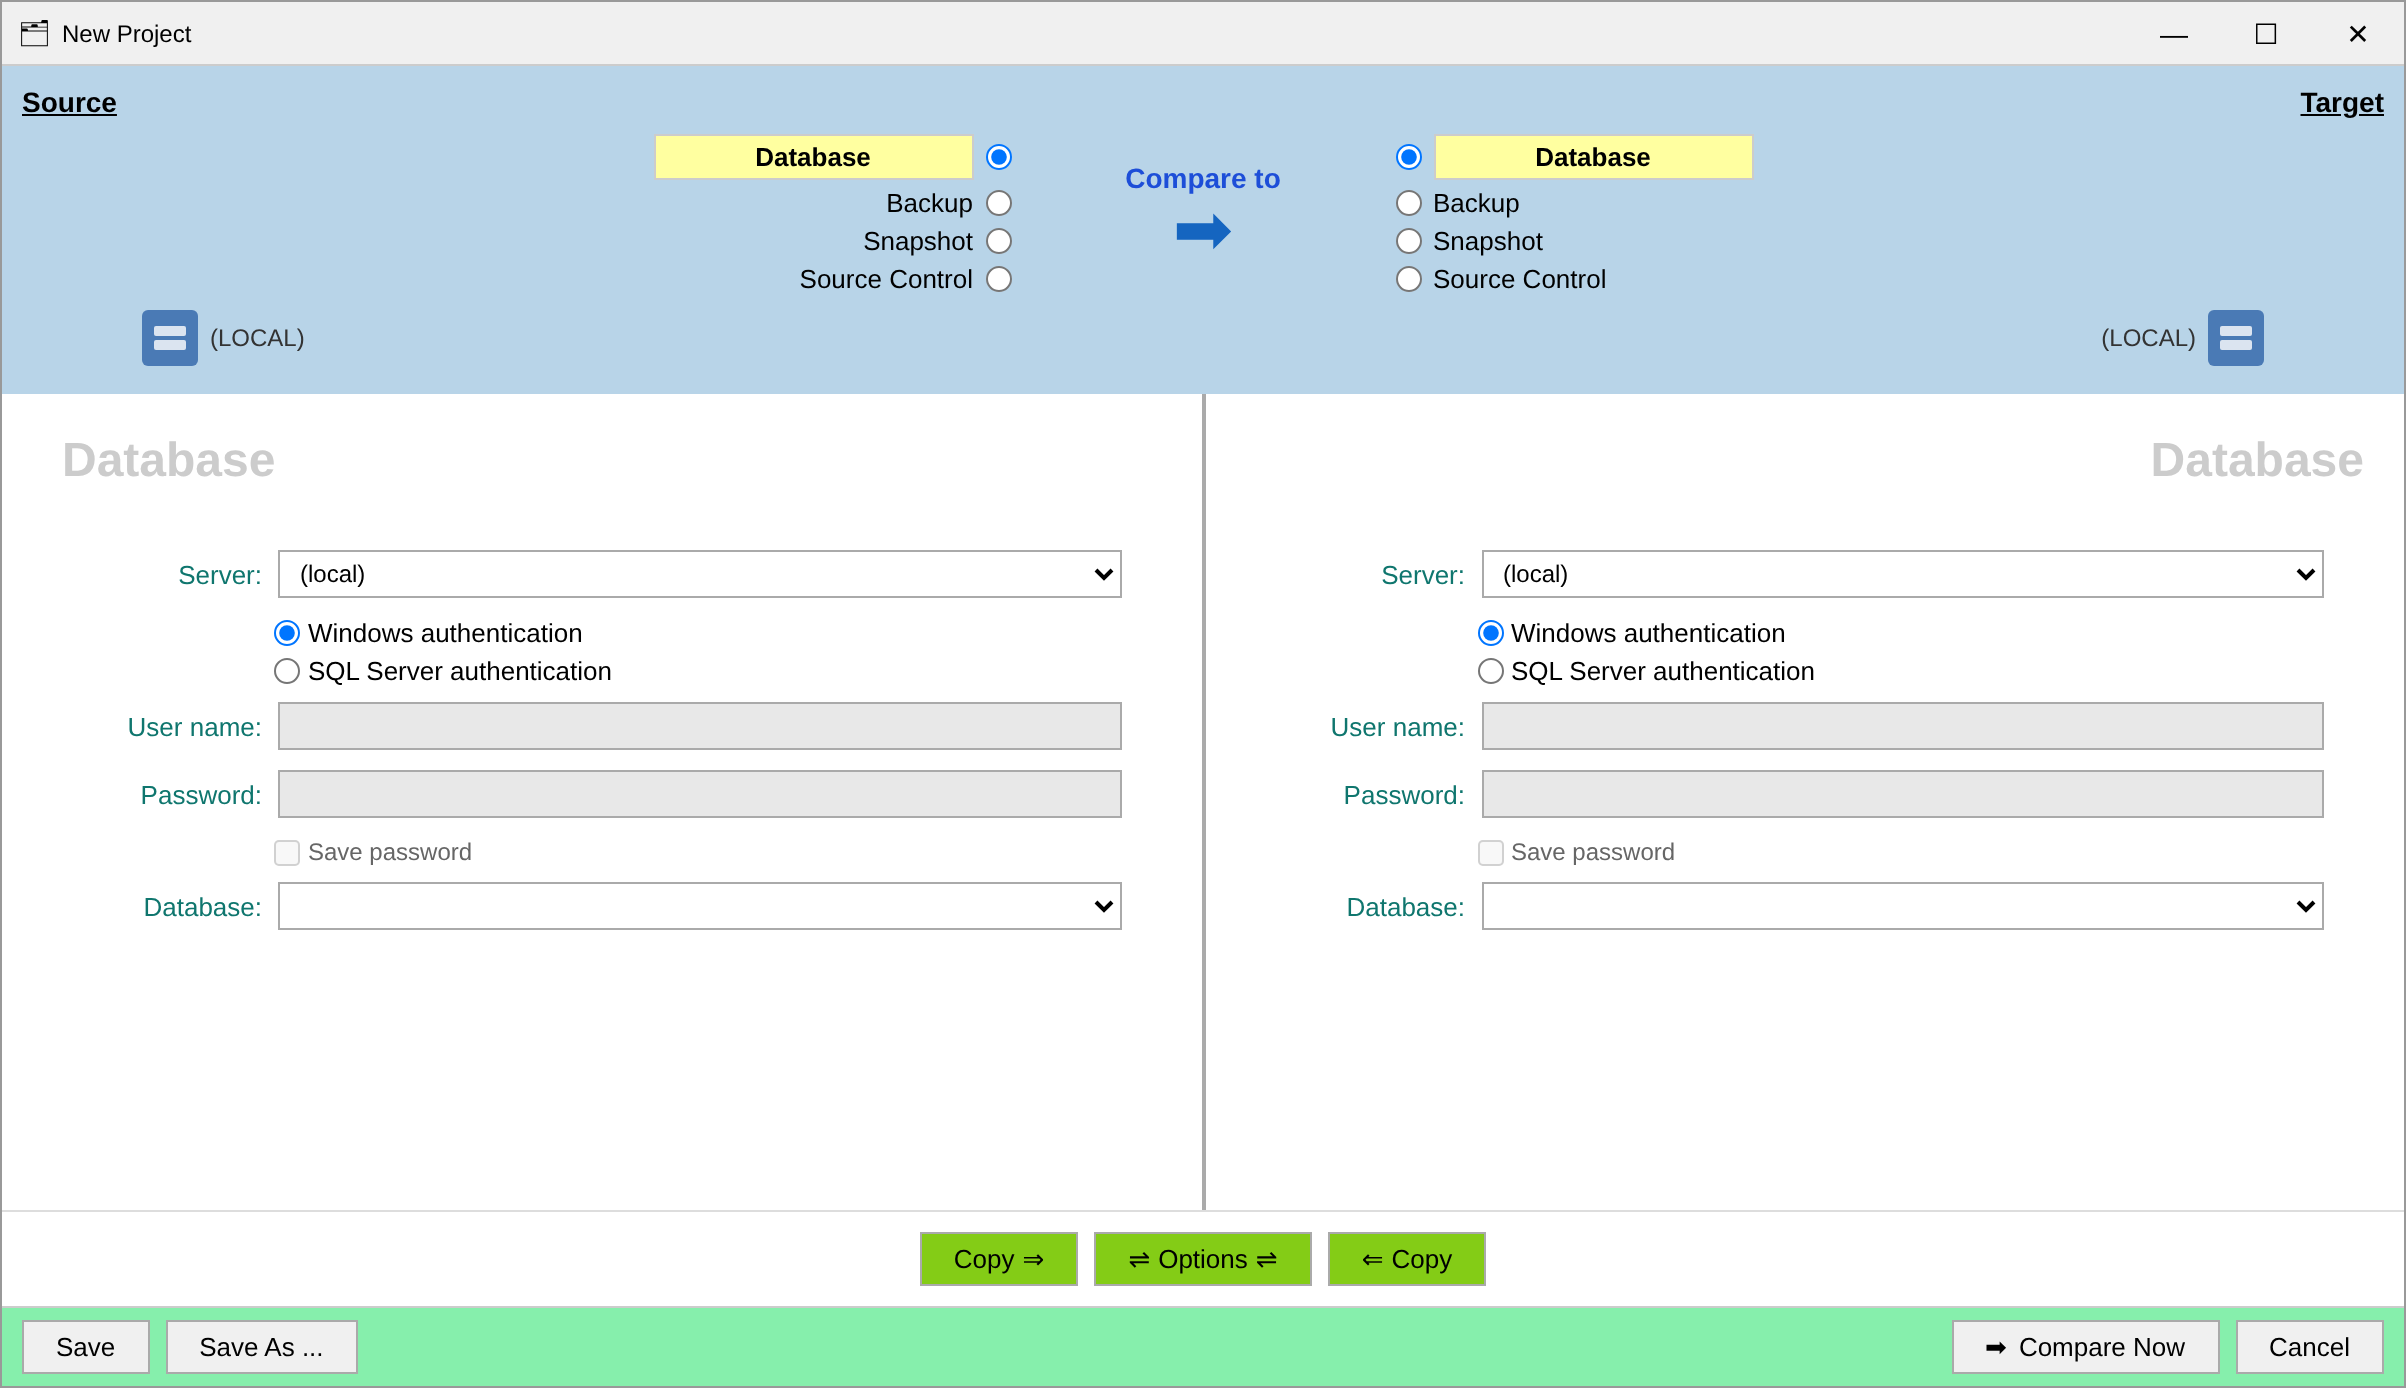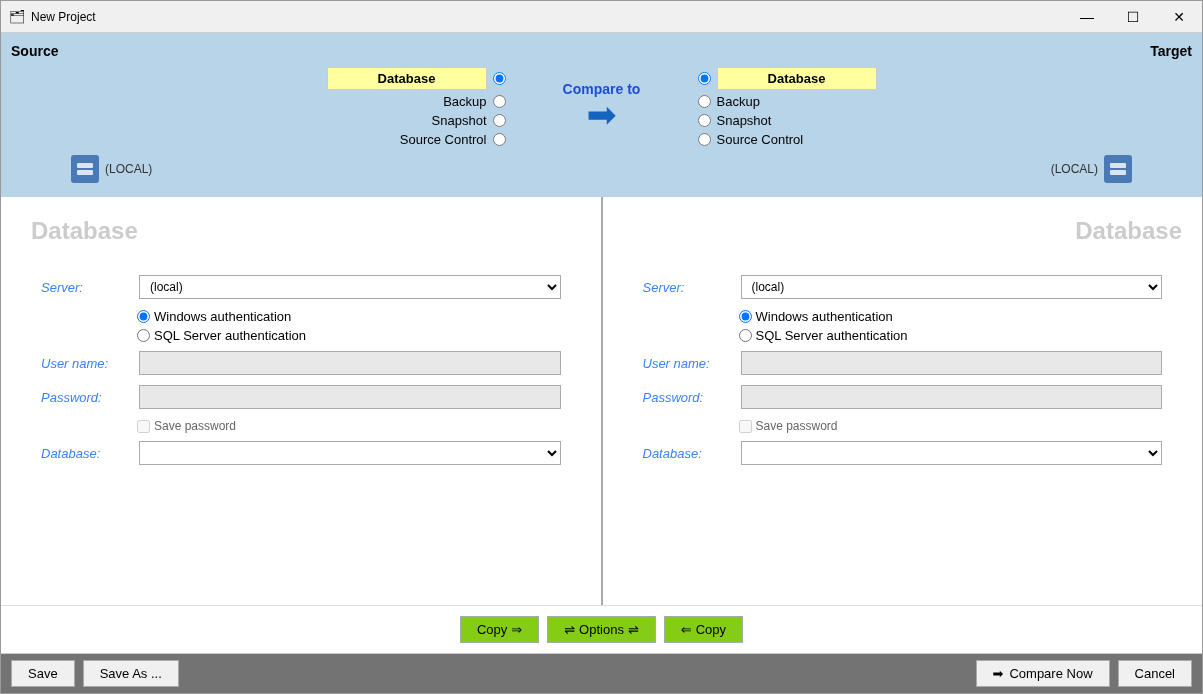--- a/index.html
+++ b/index.html
@@ -13,21 +13,21 @@
     .title-bar-controls { display: flex; gap: 0; position: absolute; right: 0; top: 0; }
     .title-btn { width: 46px; height: 32px; border: none; background: transparent; cursor: pointer; font-size: 14px; display: flex; align-items: center; justify-content: center; }
 
     .menu-bar { display: flex; padding: 2px 4px; background: #f0f0f0; border-bottom: 1px solid #ccc; }
     .menu-item { padding: 3px 8px; cursor: pointer; font-size: 12px; }
 
     .content { flex: 1; display: flex; flex-direction: column; }
 
     .top-panel { background: #b8d4e8; padding: 10px 0; display: flex; flex-direction: column; }
 
-    .source-target-row { display: flex; align-items: center; padding: 0 10px; margin-bottom: 4px; }
+    .source-target-row { display: flex; align-items: center; padding: 0 10px; margin-bottom: 4px; text-decoration: underline; }
     .source-label { font-weight: bold; font-size: 14px; color: #000; min-width: 80px; }
     .target-label { font-weight: bold; font-size: 14px; color: #000; text-align: right; flex: 1; }
 
     .compare-section { display: flex; align-items: center; padding: 4px 10px; gap: 6px; }
     .left-options { flex: 1; display: flex; flex-direction: column; align-items: flex-end; gap: 4px; padding-right: 10px; }
     .right-options { flex: 1; display: flex; flex-direction: column; align-items: flex-start; gap: 4px; padding-left: 10px; }
 
     .option-row { display: flex; align-items: center; gap: 6px; }
     .db-label-box { background: #ffffa0; border: 1px solid #ccc; padding: 3px 12px; font-weight: bold; font-size: 13px; min-width: 160px; text-align: center; }
 
@@ -47,37 +47,37 @@
     .db-panels { display: flex; flex: 1; }
 
     .db-panel { flex: 1; padding: 10px 20px 20px 20px; background: white; position: relative; }
     .db-panel-left { border-right: 2px solid #aaa; }
 
     .db-panel-title { font-size: 24px; color: #ccc; font-weight: bold; margin-bottom: 20px; padding: 10px 0 0 10px; }
 
     .form-section { padding: 10px 20px; }
 
     .form-row { display: flex; align-items: center; margin-bottom: 10px; gap: 8px; }
-    .form-label { min-width: 90px; font-size: 13px; color: #3b82f6; font-style: italic; }
+    .form-label { text-align: right; min-width: 90px; font-size: 13px; color: #0f766e; }
     .form-control { flex: 1; }
 
     .form-input { width: 100%; padding: 3px 6px; border: 1px solid #aaa; background: #f5f5f5; font-size: 12px; height: 24px; }
     .form-select { width: 100%; padding: 3px 6px; border: 1px solid #aaa; background: white; font-size: 12px; height: 24px; appearance: auto; }
 
     .radio-group { display: flex; flex-direction: column; gap: 4px; margin-left: 96px; margin-bottom: 8px; }
     .radio-row { display: flex; align-items: center; gap: 4px; font-size: 13px; }
 
     .save-pw-row { display: flex; align-items: center; margin-left: 96px; margin-bottom: 8px; gap: 4px; font-size: 12px; color: #666; }
 
     .disabled-input { background: #e8e8e8 !important; color: #999; }
 
     .bottom-buttons { padding: 10px; display: flex; justify-content: center; gap: 8px; border-top: 1px solid #ddd; }
     .btn { padding: 5px 16px; border: 1px solid #aaa; background: #84cc16; cursor: pointer; font-size: 13px; display: flex; align-items: center; gap: 4px; }
 
-    .footer { display: flex; align-items: flex-end; padding: 6px 10px; background: #737373; border-top: 1px solid #ccc; gap: 8px; }
+    .footer { display: flex; align-items: flex-end; padding: 6px 10px; background: #86efac; border-top: 1px solid #ccc; gap: 8px; }
     .footer-right { margin-left: auto; display: flex; gap: 8px; }
     .footer-btn { padding: 5px 16px; border: 1px solid #aaa; background: #f0f0f0; cursor: pointer; font-size: 13px; }
     .footer-btn-primary { background: #f0f0f0; font-weight: normal; }
 
     .compare-btn { padding: 5px 16px; border: 1px solid #aaa; background: #f0f0f0; cursor: pointer; font-size: 13px; display: flex; align-items: center; gap: 6px; }
 
     input[type="radio"] { margin: 0; }
     input[type="checkbox"] { margin: 0; }
   </style>
 </head>

